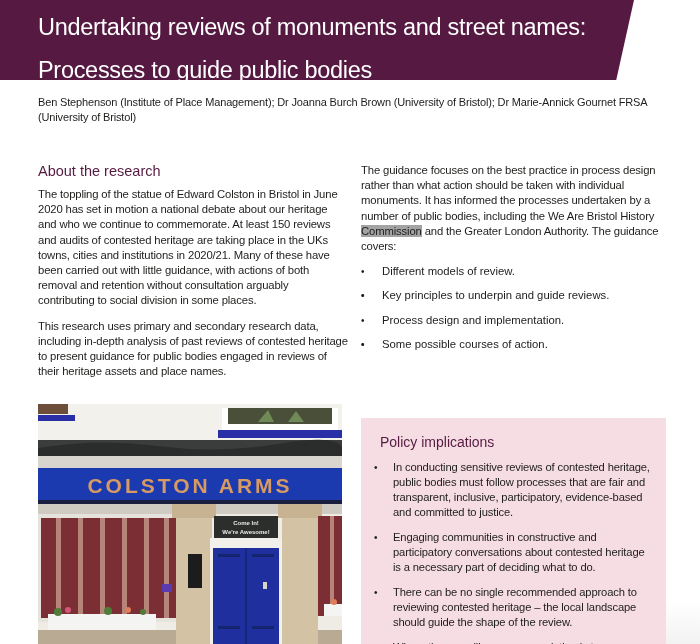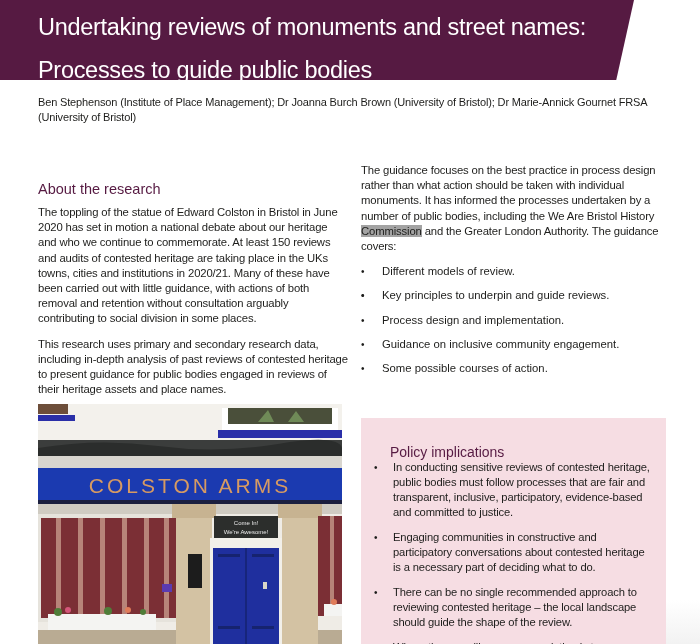--- a/index.html
+++ b/index.html
@@ -14,44 +14,45 @@
   }
   .page-title {
     position:absolute; left:38px; top:6px; width:560px;
     color:#ffffff; font-size:23.5px; line-height:43px; margin:0; font-weight:normal;
     letter-spacing:-0.3px;
   }
   .authors {
     position:absolute; left:38px; top:95px; width:610px;
     font-size:11px; line-height:15px; color:#1d1d1b; letter-spacing:-0.15px;
   }
-  .col-left { position:absolute; left:38px; top:181px; width:310px; }
+  .col-left { position:absolute; left:38px; top:163px; width:310px; }
   .col-right { position:absolute; left:361px; top:163px; width:310px; }
   .section-heading {
     color:#561a42; font-size:14.5px; margin:0 0 8px 0; font-weight:normal;
   }
   .body-text {
     font-size:11.3px; line-height:15.2px; margin:0 0 10px 0; letter-spacing:-0.15px;
   }
   .highlight { background:#a3a3a3; }
   .cover-list { list-style:none; padding:0; margin:6px 0 0 0; }
   .cover-list li {
     position:relative; padding-left:21px; font-size:11.3px; line-height:15px; margin-bottom:9.2px;
   }
   .bullet { position:absolute; left:0; top:0; font-size:10px; }
   .photo {
     position:absolute; left:38px; top:404px; width:304px; height:240px; overflow:hidden;
     background:#efece6;
+    font-weight:bold;
   }
   .policy-box {
     position:absolute; left:361px; top:418px; width:305px; height:240px;
     background:#f6dde3;
   }
   .policy-heading {
-    position:absolute; left:17px; top:14px; margin:12px;
+    position:absolute; left:17px; top:14px; margin:2px;
     color:#561a42; font-size:14px; font-weight:normal;
   }
   .policy-list { list-style:none; padding:0; margin:0; position:absolute; left:13px; top:42px; width:280px; }
   .policy-list li {
     position:relative; padding-left:19px; font-size:11.2px; line-height:15px; margin-bottom:10px; letter-spacing:-0.15px;
   }
   .fade-right {
     position:absolute; left:666px; top:600px; width:34px; height:44px;
     background:linear-gradient(180deg, #ffffff, #f2f2f2);
   }
@@ -70,21 +71,21 @@
   <p class="body-text">This research uses primary and secondary research data, including in-depth analysis of past reviews of contested heritage to present guidance for public bodies engaged in reviews of their heritage assets and place names.</p>
 </div>
 
 <div class="col-right">
   <p class="body-text" style="margin-top:0;"><span>The guidance focuses on the best practice in process design rather than what action should be taken with individual monuments. It has informed the processes undertaken by a number of public bodies, including the We Are Bristol History </span><span class="highlight">Commission</span><span> and the Greater London Authority. The guidance covers:</span></p>
   <ul class="cover-list">
     <li><span class="bullet">•</span><span>Different models of review.</span></li>
     <li><span class="bullet">•</span></li>
     <li><span class="bullet">•</span><span>Key principles to underpin and guide reviews.</span></li>
     <li><span class="bullet">•</span><span>Process design and implementation.</span></li>
-    <li><span class="bullet">•</span><span>Guidance on inclusive community engagement.</span></li>
+    <li><span class="bullet">•</span></li>
     <li><span class="bullet">•</span><span>Some possible courses of action.</span></li>
   </ul>
 </div>
 
 <div class="photo" aria-label="Colston Arms pub frontage with blue sign and door">
   <svg width="304" height="240" viewBox="0 0 304 240" xmlns="http://www.w3.org/2000/svg">
 
     <rect x="0" y="0" width="304" height="40" fill="#f3f1ec"></rect>
 
     <rect x="0" y="0" width="30" height="10" fill="#6d4e3a"></rect>

